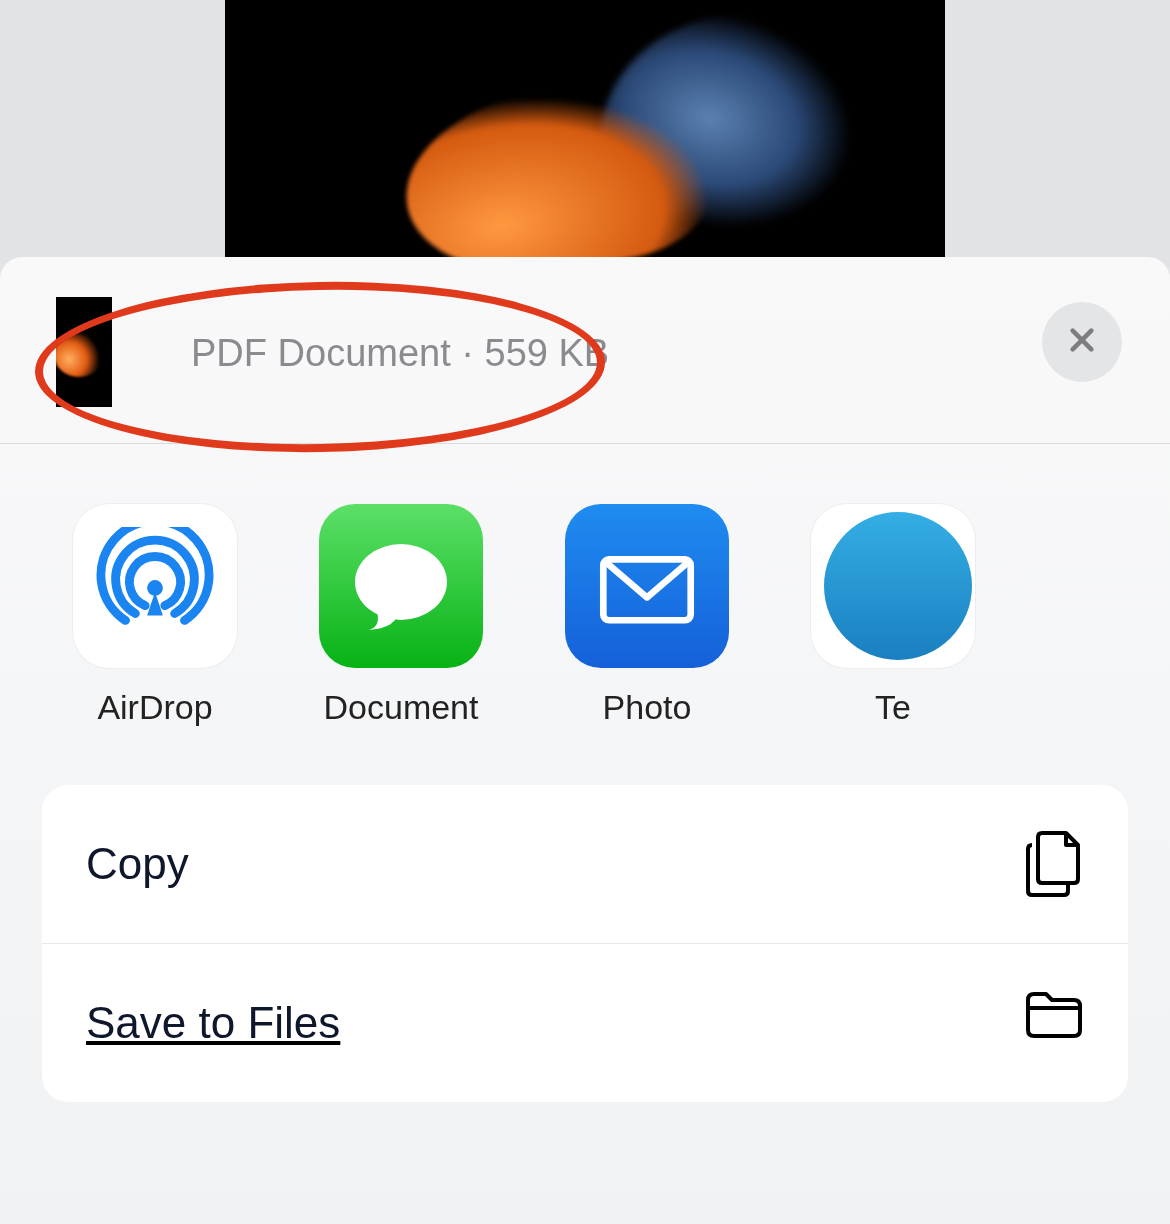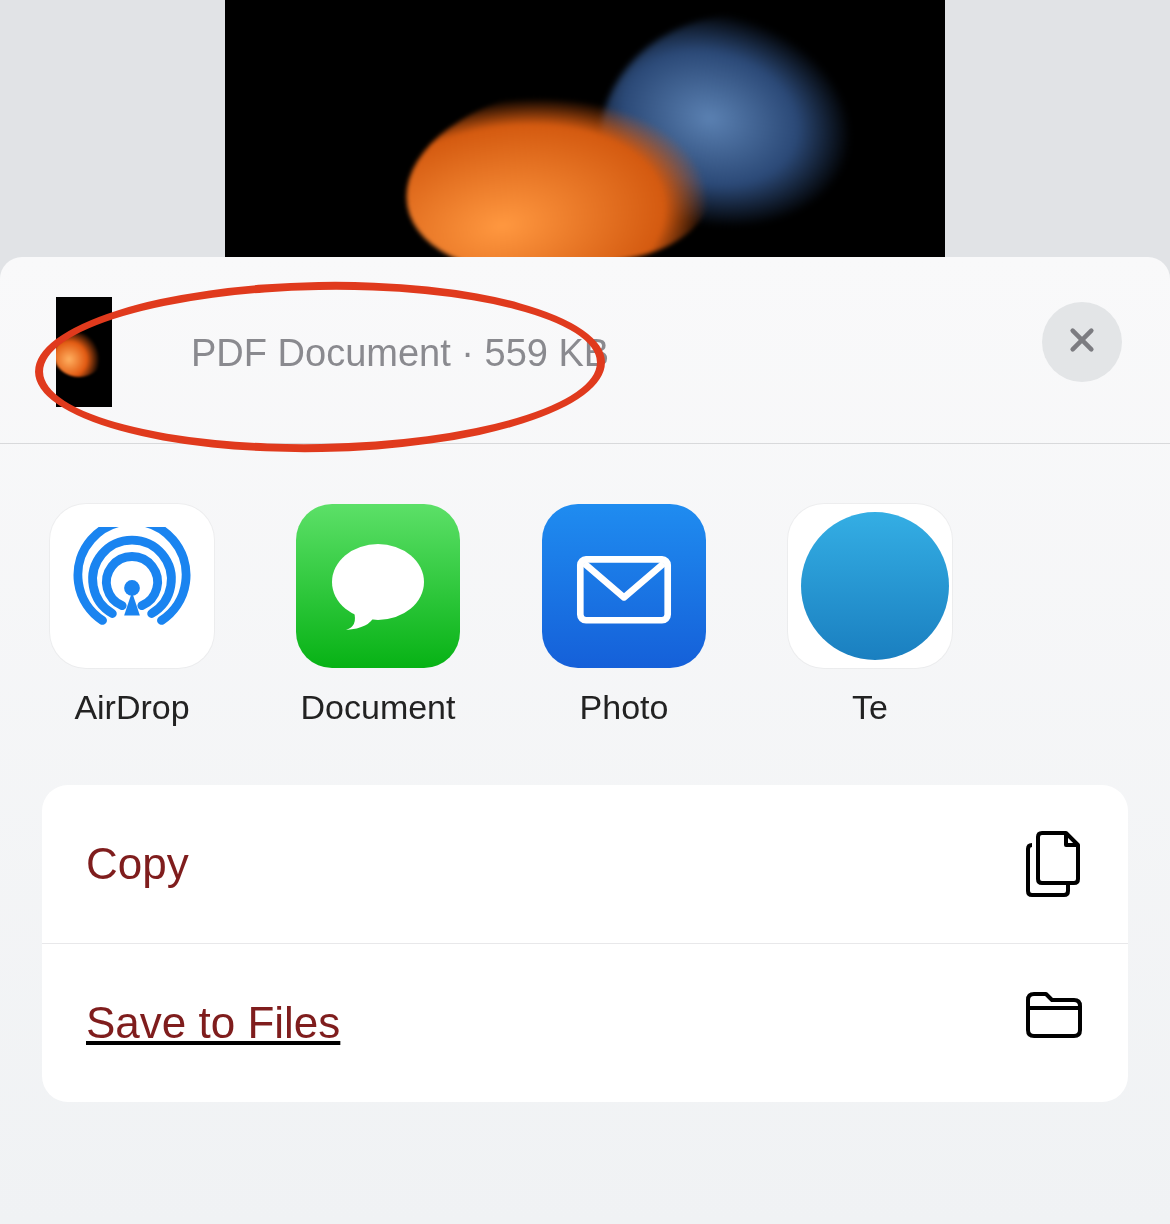--- a/index.html
+++ b/index.html
@@ -108,20 +108,21 @@
       border: 8px solid #e03a1d;
       border-radius: 50%;
       pointer-events: none;
       transform: rotate(-1deg);
     }
     .apps-row {
       display: flex;
       gap: 82px;
       padding: 60px 0 0 50px;
       overflow: hidden;
+      margin-left: 23px;
     }
     .app-item {
       display: flex;
       flex-direction: column;
       align-items: center;
       cursor: pointer;
       flex-shrink: 0;
     }
     .app-icon {
       width: 164px; height: 164px;
@@ -150,21 +151,21 @@
       display: flex;
       align-items: center;
       justify-content: space-between;
       padding: 44px 44px;
       cursor: pointer;
       border-bottom: 1px solid #e8e8ea;
     }
     .action-row:last-child { border-bottom: none; text-decoration: underline; }
     .action-label {
       font-size: 44px;
-      color: #7f1d1d;
+      color: #0f172a;
     }
     .action-icon { width: 62px; height: 70px; }
   </style>
 </head>
 <body>
 
 <div class="background-preview">
   <div class="preview-image">
     <div class="fish-tail"></div>
     <div class="fish-body"></div>

